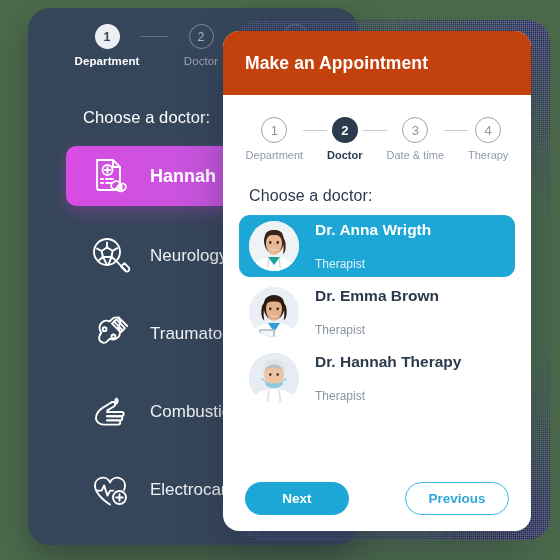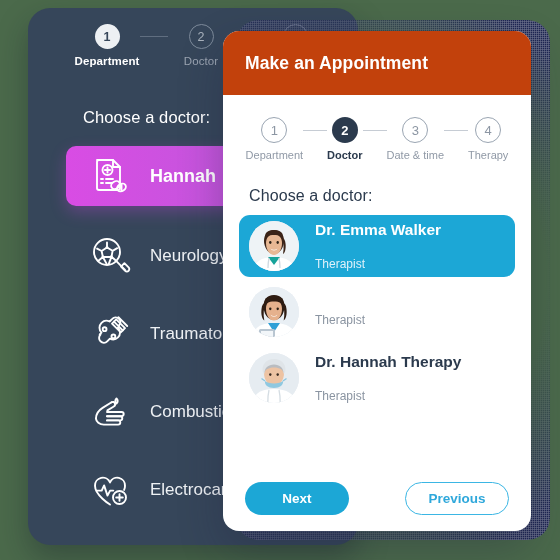--- a/index.html
+++ b/index.html
@@ -273,21 +273,21 @@
             <path d="M25 13c5 0 8 4 8 9 0 7-3.6 12-8 12s-8-5-8-12c0-5 3-9 8-9z" fill="#e8b894"></path>
             <path d="M17 12c3-4 13-4 16 0 1 2 1 5 .5 7-1-3-3-5-8.5-5s-7.5 2-8.5 5c-.5-2-.5-5 .5-7z" fill="#3b2418"></path>
             <path d="M33 17c1.5 4 2.2 10 1 16 2-1 3-5 2.6-10-.3-4-1.6-6-3.6-6z" fill="#3b2418"></path>
             <ellipse cx="21.3" cy="21.5" rx="1.2" ry="1.4" fill="#2b2016"></ellipse>
             <ellipse cx="28.7" cy="21.5" rx="1.2" ry="1.4" fill="#2b2016"></ellipse>
             <path d="M21.5 27.5c2 1.8 5 1.8 7 0-1 2.6-6 2.6-7 0z" fill="#fff"></path>
             <path d="M30 37c1 5 1 8 1 10M20 37c-1 5-1 8-1 10" stroke="#cfd9e0" stroke-width="1.3" fill="none"></path>
           </svg>
         </div>
         <div class="meta">
-          <div class="dname">Dr. Emma Walker</div>
+          <div class="dname">Dr. Anna Wrigth</div>
           <div class="drole">Therapist</div>
         </div>
       </div>
 
       <div class="doc">
         <div class="av">
           <svg viewBox="0 0 50 50" width="50" height="50">
             <rect width="50" height="50" fill="#e9eff4"></rect>
             <path d="M4 50c0-9 8-14 21-14s21 5 21 14z" fill="#ffffff"></path>
             <path d="M19 36h12l-6 9z" fill="#2f9fd6"></path>
@@ -297,20 +297,21 @@
             <path d="M33.5 16c1.8 5 2.4 11 1.2 17.5 2.4-1.6 3.4-6.5 2.8-11.6-.4-4-1.8-5.9-4-5.9z" fill="#2e1c12"></path>
             <path d="M16.5 16c-1.8 5-2.4 11-1.2 17.5-2.4-1.6-3.4-6.5-2.8-11.6.4-4 1.8-5.9 4-5.9z" fill="#2e1c12"></path>
             <ellipse cx="21.3" cy="21.8" rx="1.2" ry="1.4" fill="#2b2016"></ellipse>
             <ellipse cx="28.7" cy="21.8" rx="1.2" ry="1.4" fill="#2b2016"></ellipse>
             <path d="M21.6 27.8c2 1.8 4.8 1.8 6.8 0-.9 2.6-5.9 2.6-6.8 0z" fill="#fff"></path>
             <rect x="10" y="42" width="16" height="8" rx="1.5" fill="#b9c6d1"></rect>
             <rect x="12" y="44" width="12" height="6" fill="#f2f6f9"></rect>
           </svg>
         </div>
         <div class="meta">
+          <div class="dname">Dr. Emma Brown</div>
           <div class="drole">Therapist</div>
         </div>
       </div>
 
       <div class="doc">
         <div class="av">
           <svg viewBox="0 0 50 50" width="50" height="50">
             <rect width="50" height="50" fill="#e6ecf1"></rect>
             <path d="M4 50c0-9 8-14 21-14s21 5 21 14z" fill="#ffffff"></path>
             <path d="M25 10c7 0 10 4.5 10 10.5S31 33 25 33s-10-6.5-10-12.5S18 10 25 10z" fill="#edc3a3"></path>

